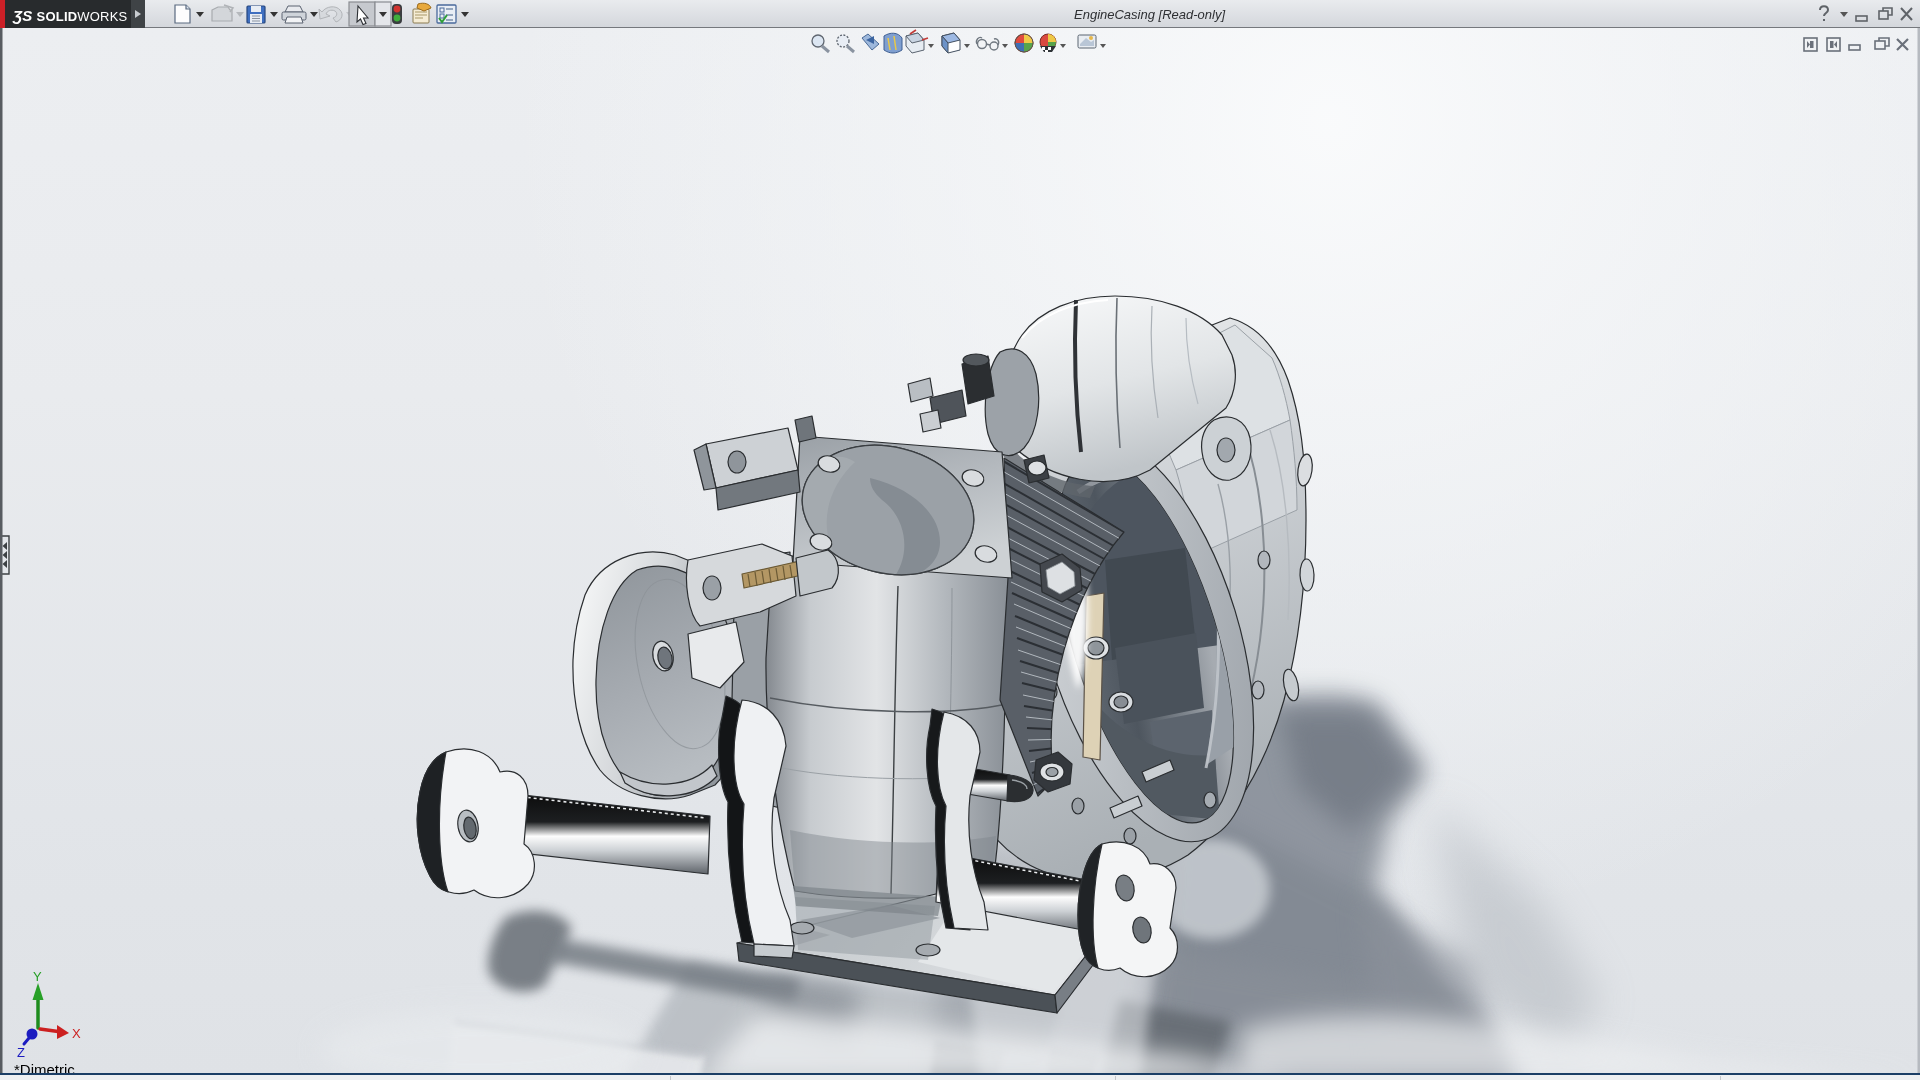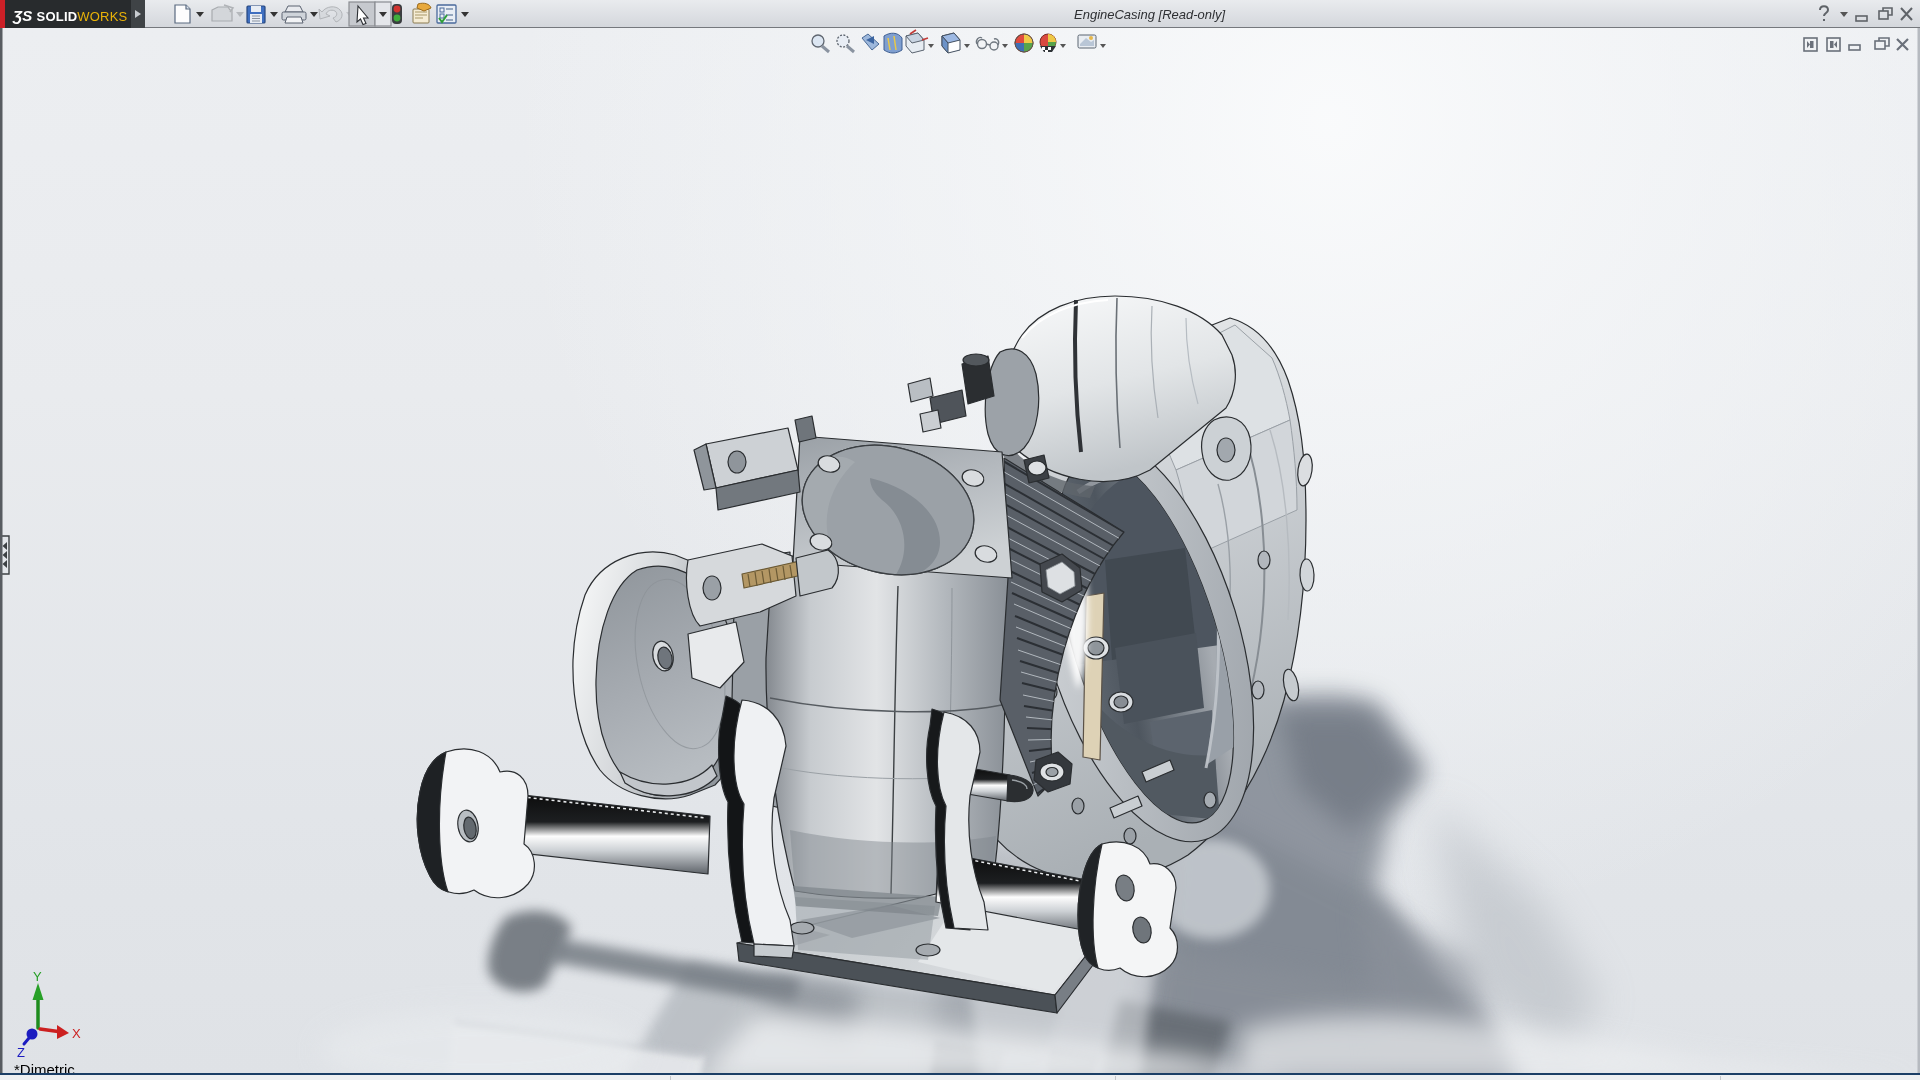--- a/index.html
+++ b/index.html
@@ -3,21 +3,21 @@
 <meta charset="utf-8">
 <style>
   html,body{margin:0;padding:0;width:1920px;height:1080px;overflow:hidden;
     font-family:"Liberation Sans",sans-serif;background:#e8eaee;}
   #titlebar{position:absolute;left:0;top:0;width:1920px;height:28px;
     background:linear-gradient(#e9ebee,#d4d7dc);border-bottom:1px solid #75787d;box-sizing:border-box;}
   #redstripe{position:absolute;left:0;top:0;width:5px;height:28px;background:#cc2027;}
   #logoblock{position:absolute;left:5px;top:0;width:126px;height:28px;background:#282b2d;color:#fff;}
   #logoblock .tx{position:absolute;left:8px;top:7px;font-size:13px;font-weight:bold;letter-spacing:0.2px;color:#fff;white-space:nowrap;}
   #logoblock .tx i{font-style:italic;font-size:15px;margin-right:4px;}
-  #logoblock .tx span{color:#eab308;font-weight:normal;}
+  #logoblock .tx span{color:#ffffff;font-weight:normal;}
   #expander{position:absolute;left:131px;top:0;width:14px;height:28px;background:#3f4346;}
   #expander:after{content:"";position:absolute;left:4px;top:10px;border-left:6px solid #c8ccd0;border-top:4px solid transparent;border-bottom:4px solid transparent;}
   #title-text{position:absolute;left:1074px;top:7px;font-size:13px;color:#2e3033;font-style:italic;}
   #viewport{position:absolute;left:0;top:28px;width:1920px;height:1048px;}
   #statusbar{position:absolute;left:0;top:1073px;width:1920px;height:7px;background:#eef0f2;border-top:2.5px solid #1c3f66;box-sizing:border-box;}
   #statusbar i{position:absolute;top:1px;width:1px;height:5px;background:#c4c7cb;}
 </style>
 </head>
 <body>
 <div id="titlebar">

